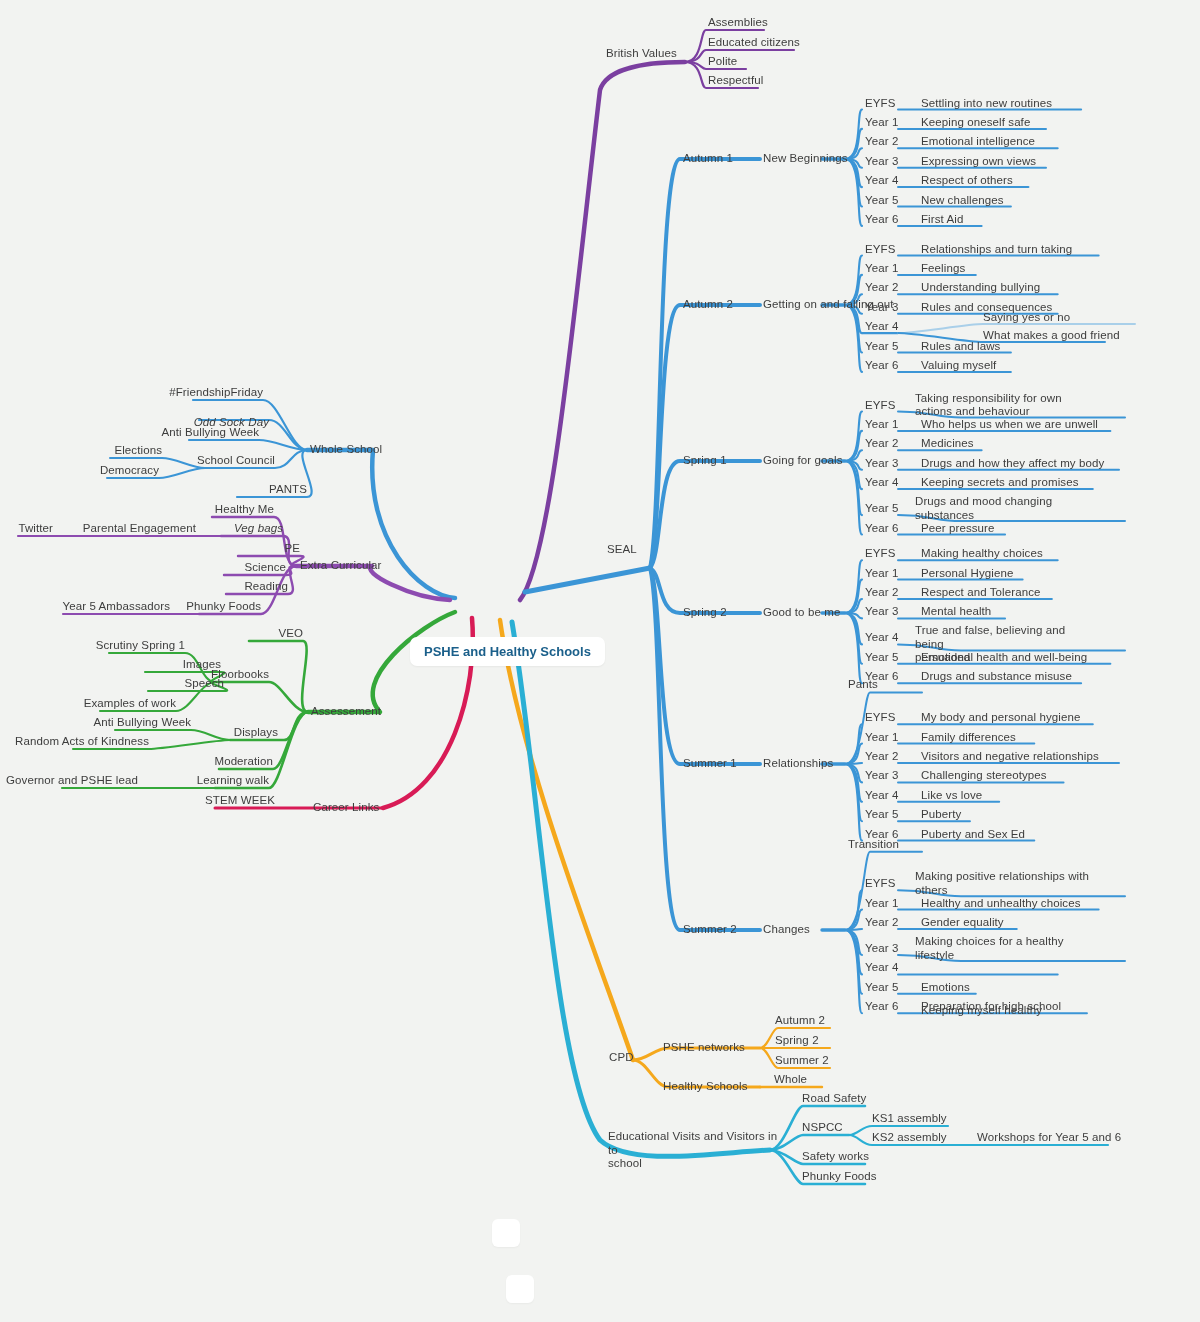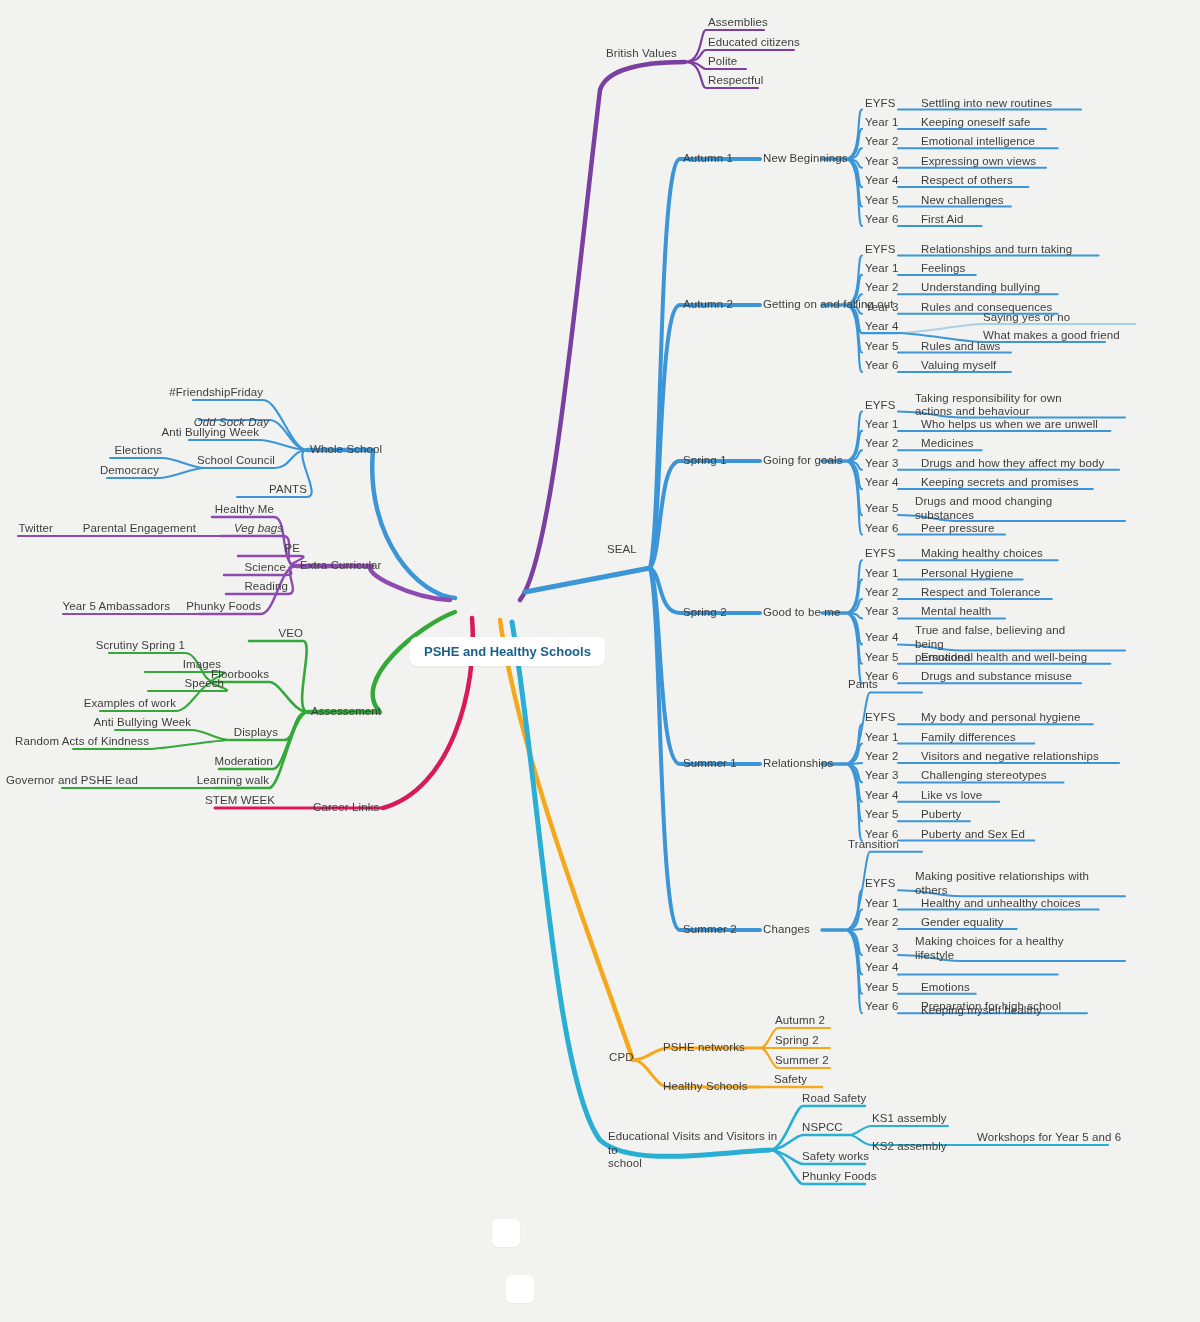--- a/index.html
+++ b/index.html
@@ -345,25 +345,25 @@
     <div class="node rt" style="left: 99px; width: 170px; top: 774px;">Learning walk</div>
     <div class="node rt" style="left: -62px; width: 200px; top: 774px;">Governor and PSHE lead</div>
     <div class="node" style="left: 313px; top: 801px;">Career Links</div>
     <div class="node rt" style="left: 155px; width: 120px; top: 794px;">STEM WEEK</div>
     <div class="node" style="left: 609px; top: 1051px;">CPD</div>
     <div class="node" style="left: 663px; top: 1041px;">PSHE networks</div>
     <div class="node" style="left: 775px; top: 1014px;">Autumn 2</div>
     <div class="node" style="left: 775px; top: 1034px;">Spring 2</div>
     <div class="node" style="left: 775px; top: 1054px;">Summer 2</div>
     <div class="node" style="left: 663px; top: 1080px;">Healthy Schools</div>
-    <div class="node" style="left: 774px; top: 1073px;">Safety</div>
+    <div class="node" style="left: 774px; top: 1073px;">Whole</div>
     <div class="node" style="left: 608px; width: 170px; top: 1130px;">Educational Visits and Visitors in to
 school</div>
     <div class="node" style="left: 802px; top: 1092px;">Road Safety</div>
     <div class="node" style="left: 802px; top: 1121px;">NSPCC</div>
     <div class="node" style="left: 872px; top: 1112px;">KS1 assembly</div>
-    <div class="node" style="left: 872px; top: 1131px; margin-top: 9px;">KS2 assembly</div>
+    <div class="node" style="left: 872px; top: 1131px;">KS2 assembly</div>
     <div class="node" style="left: 977px; top: 1131px;">Workshops for Year 5 and 6</div>
     <div class="node" style="left: 802px; top: 1150px;">Safety works</div>
     <div class="node" style="left: 802px; top: 1170px;">Phunky Foods</div>
     <div class="blank" style="left: 492px; top: 1219px;"></div>
     <div class="blank" style="left: 506px; top: 1275px;"></div>
   </div>
 
 </body></html>

